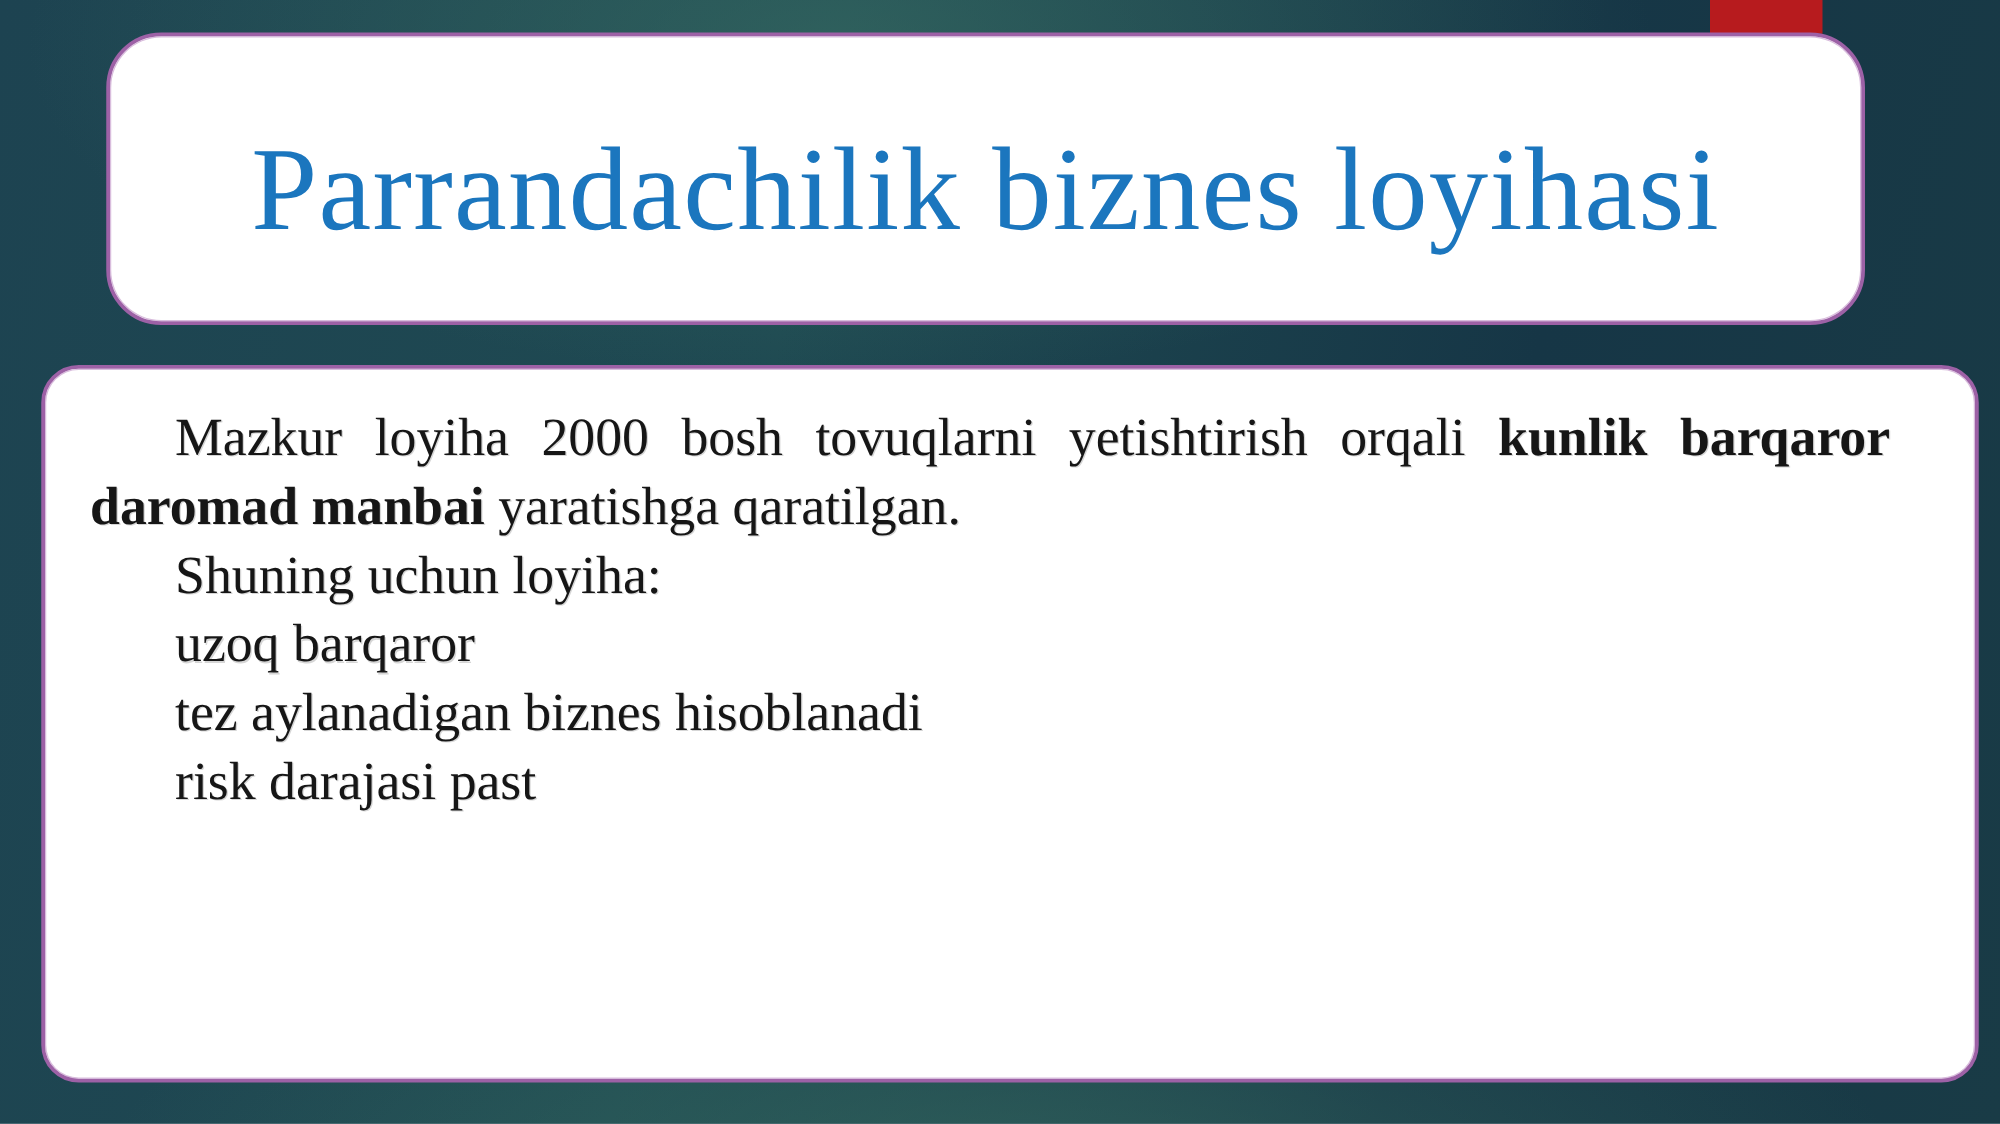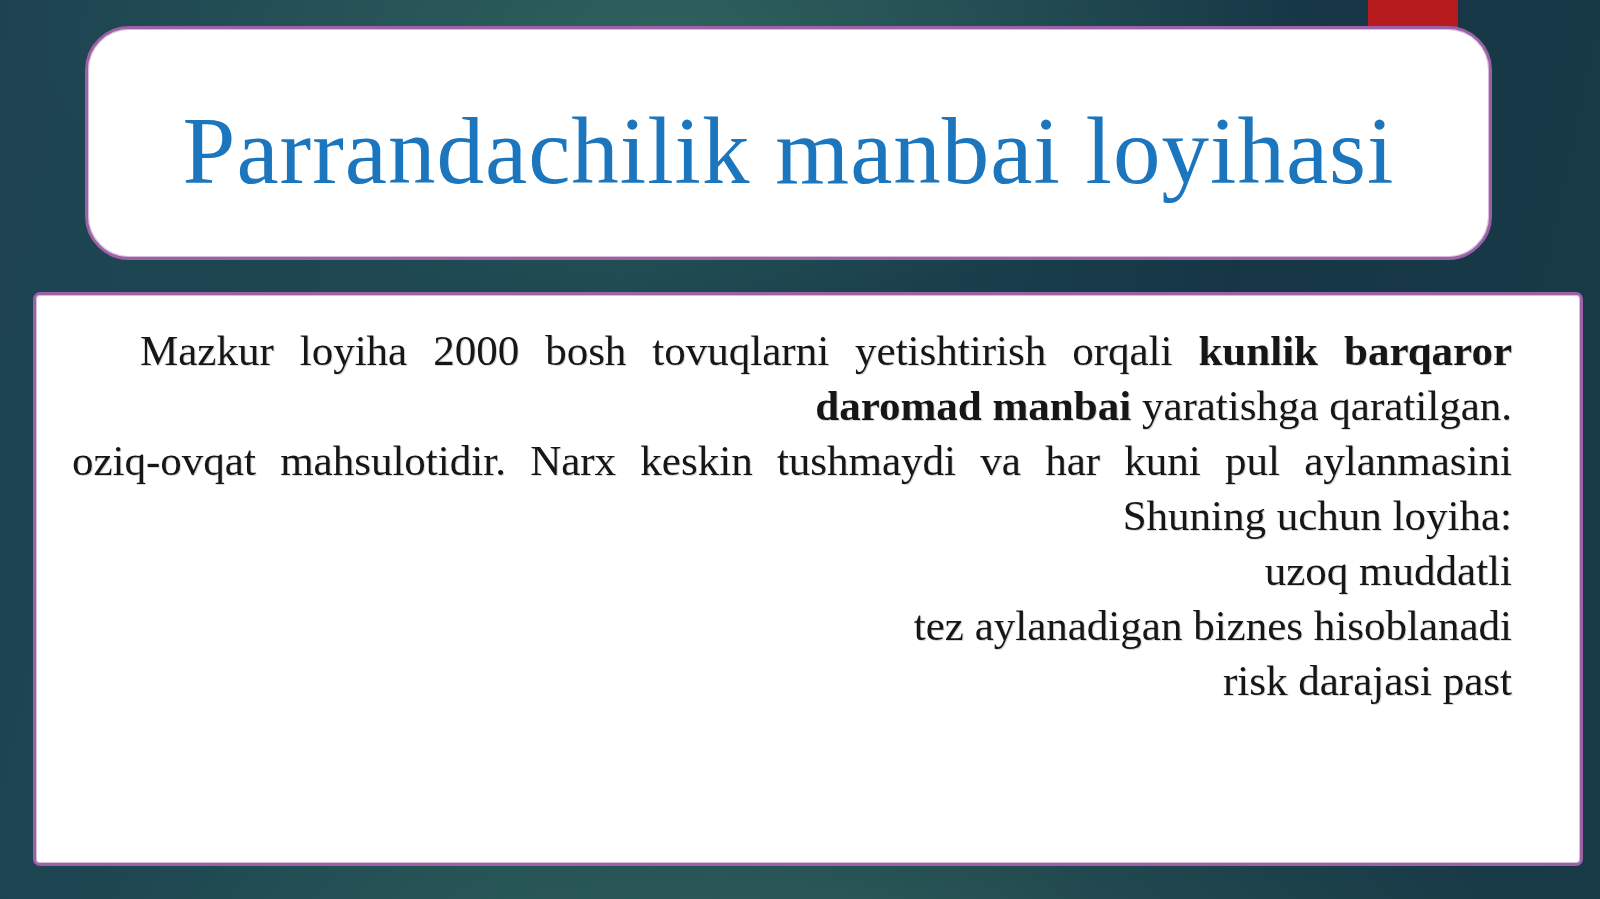--- a/index.html
+++ b/index.html
@@ -58,59 +58,58 @@
     color: #1b76be;
     letter-spacing: 1px;
     white-space: nowrap;
   }
 
   .body-box {
     left: 33px;
     top: 292px;
     width: 1550px;
     height: 574px;
-    border-radius: 7px;
+    border-radius: 30px;
     padding: 28px 68px 0 36px;
   }
   .body-text {
     font-size: 43px;
     line-height: 55px;
     color: #161616;
     text-shadow: 1px 1px 0 rgba(90,90,90,0.25);
   }
-  .bline { margin: 0; text-align: right; }
+  .bline { margin: 0; }
   .justify { text-align: justify; text-align-last: justify; }
   .indent { text-indent: 68px; }
   .bline b { font-weight: bold; }
 </style>
 </head>
 <body>
 
 <div class="stage">
 
   <div class="red-accent"></div>
 
   <div class="box title-box">
-    <h1 class="title">Parrandachilik manbai loyihasi</h1>
+    <h1 class="title">Parrandachilik biznes loyihasi</h1>
   </div>
 
   <div class="box body-box">
     <div class="body-text">
 
       <p class="bline justify indent"><span>Mazkur loyiha 2000 bosh  tovuqlarni yetishtirish orqali </span><b>kunlik barqaror</b></p>
 
       <p class="bline"><b>daromad manbai</b><span> yaratishga qaratilgan.</span></p>
 
 
-      <p class="bline justify">oziq-ovqat mahsulotidir. Narx keskin tushmaydi va har kuni pul aylanmasini</p>
 
 
       <p class="bline indent">Shuning uchun loyiha:</p>
 
-      <p class="bline indent">uzoq muddatli</p>
+      <p class="bline indent">uzoq barqaror</p>
 
       <p class="bline indent">tez aylanadigan biznes hisoblanadi</p>
 
       <p class="bline indent">risk darajasi past</p>
 
     </div>
   </div>
 
 </div>
 

